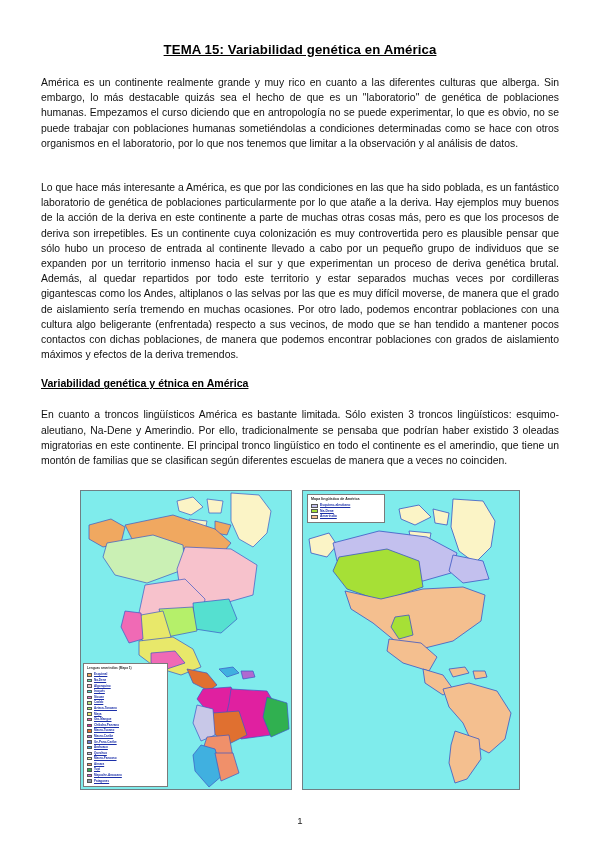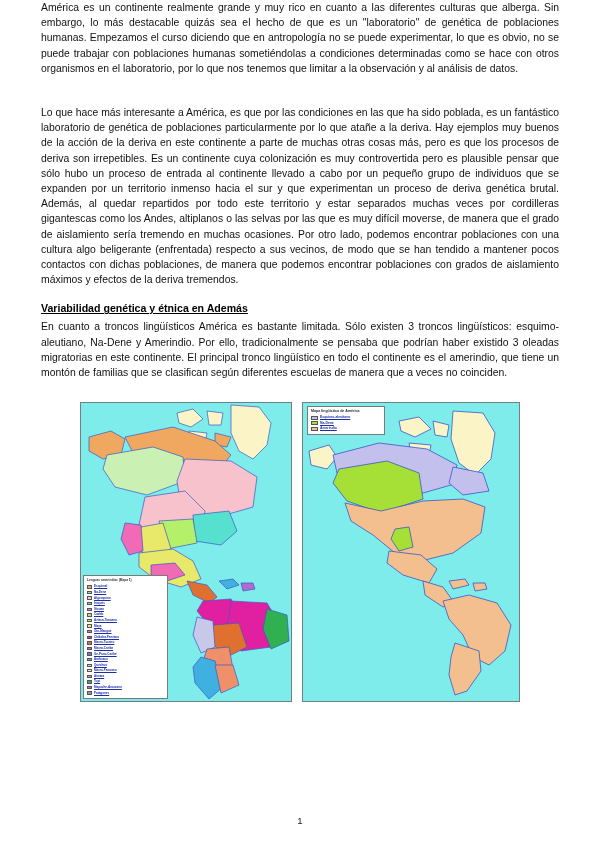--- a/index.html
+++ b/index.html
@@ -33,23 +33,23 @@
     letter-spacing: 0.1px;
     color: #000;
   }
   .para {
     font-size: 10.4px;
     line-height: 15.2px;
     text-align: justify;
     margin: 0;
     color: #111;
   }
-  #para-1 { }
+  #para-1 { margin-top: 18px; }
   #para-2 { margin-top: 29px; }
-  #para-3 { margin-top: 5px; }
+  #para-3 { margin-top: 18px; }
   .subheading {
     font-size: 10.6px;
     font-weight: bold;
     text-decoration: underline;
     margin: 0;
     margin-top: 15px;
     color: #000;
   }
   .figures {
     margin-top: 22px;
@@ -127,26 +127,27 @@
     text-align: center;
     font-size: 9.6px;
     color: #222;
   }
 </style>
 </head>
 <body>
 
 <div class="page">
 
+  <h1 class="doc-title">TEMA 15: Variabilidad genética en América</h1>
 
   <p class="para" id="para-1">América es un continente realmente grande y muy rico en cuanto a las diferentes culturas que alberga. Sin embargo, lo más destacable quizás sea el hecho de que es un "laboratorio" de genética de poblaciones humanas. Empezamos el curso diciendo que en antropología no se puede experimentar, lo que es obvio, no se puede trabajar con poblaciones humanas sometiéndolas a condiciones determinadas como se hace con otros organismos en el laboratorio, por lo que nos tenemos que limitar a la observación y al análisis de datos.</p>
 
   <p class="para" id="para-2">Lo que hace más interesante a América, es que por las condiciones en las que ha sido poblada, es un fantástico laboratorio de genética de poblaciones particularmente por lo que atañe a la deriva. Hay ejemplos muy buenos de la acción de la deriva en este continente a parte de muchas otras cosas más, pero es que los procesos de deriva son irrepetibles. Es un continente cuya colonización es muy controvertida pero es plausible pensar que sólo hubo un proceso de entrada al continente llevado a cabo por un pequeño grupo de individuos que se expanden por un territorio inmenso hacia el sur y que experimentan un proceso de deriva genética brutal. Además, al quedar repartidos por todo este territorio y estar separados muchas veces por cordilleras gigantescas como los Andes, altiplanos o las selvas por las que es muy difícil moverse, de manera que el grado de aislamiento sería tremendo en muchas ocasiones. Por otro lado, podemos encontrar poblaciones con una cultura algo beligerante (enfrentada) respecto a sus vecinos, de modo que se han tendido a mantener pocos contactos con dichas poblaciones, de manera que podemos encontrar poblaciones con grados de aislamiento máximos y efectos de la deriva tremendos.</p>
 
-  <h2 class="subheading">Variabilidad genética y étnica en Además</h2>
+  <h2 class="subheading">Variabilidad genética y étnica en América</h2>
 
   <p class="para" id="para-3">En cuanto a troncos lingüísticos América es bastante limitada. Sólo existen 3 troncos lingüísticos: esquimo-aleutiano, Na-Dene y Amerindio. Por ello, tradicionalmente se pensaba que podrían haber existido 3 oleadas migratorias en este continente. El principal tronco lingüístico en todo el continente es el amerindio, que tiene un montón de familias que se clasifican según diferentes escuelas de manera que a veces no coinciden.</p>
 
   <div class="figures">
 
     <div class="map-frame" id="map-left-frame">
       <div class="sea"></div>
       <svg viewBox="0 0 212 300" width="212" height="300" style="position:absolute;inset:0;">
         <g stroke="#3b57c4" stroke-width="0.7">
 

